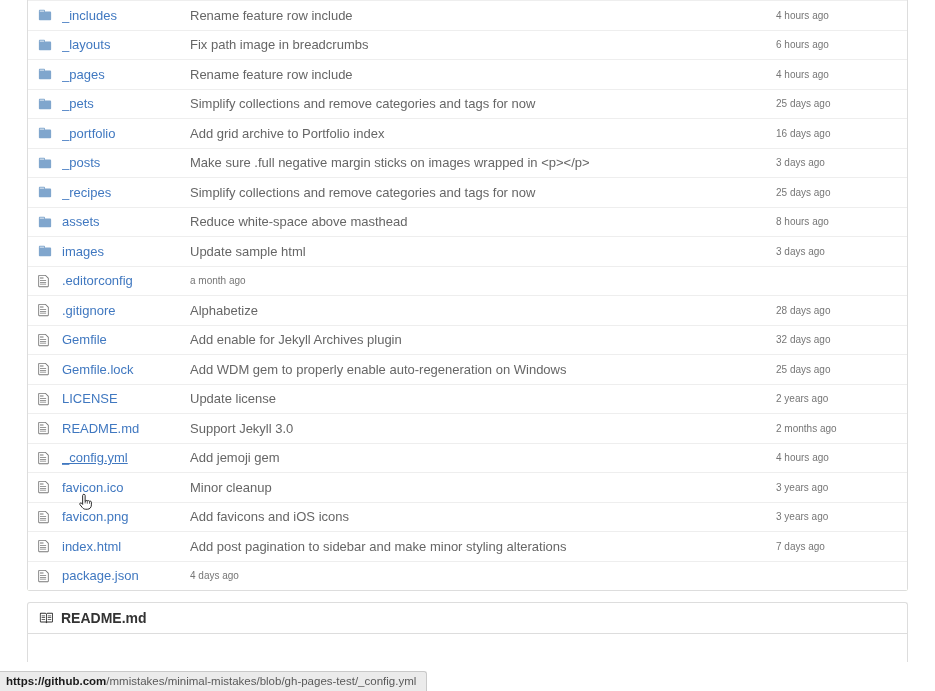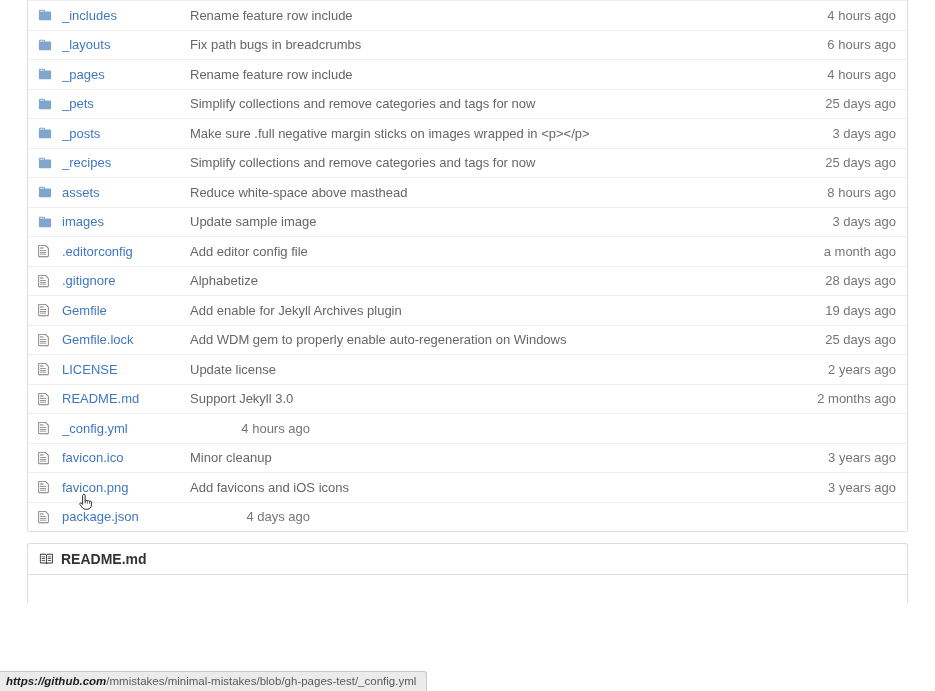--- a/index.html
+++ b/index.html
@@ -25,23 +25,23 @@
   }
   .cell-icon {
     width:24px; padding-left:10px; box-sizing:content-box;
     display:flex; align-items:center; flex:none;
   }
   .cell-icon svg { display:block; }
   .icon-dir  { fill:#80a6cd; }
   .icon-file { fill:#777; }
   .cell-name { width:128px; flex:none; font-size:13px; white-space:nowrap; overflow:hidden; }
   .cell-name a { color:#4078c0; text-decoration:none; cursor:pointer; }
-  .file-row.hovered .cell-name a { }
+  .file-row.hovered .cell-name a { text-decoration:underline; }
   .cell-msg { flex:1; font-size:13px; color:#666; white-space:nowrap; overflow:hidden; cursor:pointer; }
-  .cell-age { width:120px; flex:none; text-align:right; padding-right:11px; font-size:13px; color:#767676; }
+  .cell-age { width:120px; flex:none; text-align:left; padding-right:11px; font-size:10px; color:#767676; }
 
   
   .readme-box {
     margin-top:11px;
     border:1px solid #ddd; border-bottom:0;
     border-radius:3px 3px 0 0;
     height:60px; box-sizing:border-box;
     background:#fff;
   }
   .readme-header {
@@ -56,21 +56,21 @@
   
   .status-bar {
     position:absolute; left:0; bottom:0; z-index:50;
     background:#ebebeb;
     border:1px solid #c9c9c9; border-left:0; border-bottom:0;
     border-radius:0 3px 0 0;
     padding:2px 10px 3px 6px;
     font-size:11.5px; line-height:14px; color:#5a5a5a;
     white-space:nowrap;
   }
-  .status-bar .domain { font-weight:bold; color:#1b1b1b;font-style:italic; }
+  .status-bar .domain { font-weight:bold; color:#1b1b1b; }
 
   
   .cursor { position:absolute; left:77px; top:492px; z-index:60; pointer-events:none; }
 </style>
 </head>
 <body>
 
 <div class="page">
 
   <div class="files-table">
@@ -86,21 +86,21 @@
       <span class="cell-age">4 hours ago</span>
     </div>
       <div class="file-row">
       <span class="cell-icon">
         <svg class="ic icon-dir" width="14" height="14" viewBox="0 0 14 16" aria-hidden="true" style="display: block;">
           <path d="M13 4H7V3c0-.66-.31-1-1-1H1c-.55 0-1 .45-1 1v10c0 .55.45 1 1 1h12c.55 0 1-.45 1-1V5c0-.55-.45-1-1-1zM6 4H1V3h5v1z"></path>
         </svg>
 
       </span>
       <span class="cell-name"><a>_layouts</a></span>
-      <span class="cell-msg">Fix path bugs in breadcrumbs</span>
+      <span class="cell-msg">Fix path image in breadcrumbs</span>
       <span class="cell-age">6 hours ago</span>
     </div>
       <div class="file-row">
       <span class="cell-icon">
         <svg class="ic icon-dir" width="14" height="14" viewBox="0 0 14 16" aria-hidden="true" style="display: block;">
           <path d="M13 4H7V3c0-.66-.31-1-1-1H1c-.55 0-1 .45-1 1v10c0 .55.45 1 1 1h12c.55 0 1-.45 1-1V5c0-.55-.45-1-1-1zM6 4H1V3h5v1z"></path>
         </svg>
 
       </span>
       <span class="cell-name"><a>_pages</a></span>
@@ -118,20 +118,31 @@
       <span class="cell-msg">Simplify collections and remove categories and tags for now</span>
       <span class="cell-age">25 days ago</span>
     </div>
       <div class="file-row">
       <span class="cell-icon">
         <svg class="ic icon-dir" width="14" height="14" viewBox="0 0 14 16" aria-hidden="true" style="display: block;">
           <path d="M13 4H7V3c0-.66-.31-1-1-1H1c-.55 0-1 .45-1 1v10c0 .55.45 1 1 1h12c.55 0 1-.45 1-1V5c0-.55-.45-1-1-1zM6 4H1V3h5v1z"></path>
         </svg>
 
       </span>
+      <span class="cell-name"><a>_portfolio</a></span>
+      <span class="cell-msg">Add grid archive to Portfolio index</span>
+      <span class="cell-age">16 days ago</span>
+    </div>
+      <div class="file-row">
+      <span class="cell-icon">
+        <svg class="ic icon-dir" width="14" height="14" viewBox="0 0 14 16" aria-hidden="true" style="display: block;">
+          <path d="M13 4H7V3c0-.66-.31-1-1-1H1c-.55 0-1 .45-1 1v10c0 .55.45 1 1 1h12c.55 0 1-.45 1-1V5c0-.55-.45-1-1-1zM6 4H1V3h5v1z"></path>
+        </svg>
+
+      </span>
       <span class="cell-name"><a>_posts</a></span>
       <span class="cell-msg">Make sure .full negative margin sticks on images wrapped in &lt;p&gt;&lt;/p&gt;</span>
       <span class="cell-age">3 days ago</span>
     </div>
       <div class="file-row">
       <span class="cell-icon">
         <svg class="ic icon-dir" width="14" height="14" viewBox="0 0 14 16" aria-hidden="true" style="display: block;">
           <path d="M13 4H7V3c0-.66-.31-1-1-1H1c-.55 0-1 .45-1 1v10c0 .55.45 1 1 1h12c.55 0 1-.45 1-1V5c0-.55-.45-1-1-1zM6 4H1V3h5v1z"></path>
         </svg>
 
@@ -152,32 +163,31 @@
       <span class="cell-age">8 hours ago</span>
     </div>
       <div class="file-row">
       <span class="cell-icon">
         <svg class="ic icon-dir" width="14" height="14" viewBox="0 0 14 16" aria-hidden="true" style="display: block;">
           <path d="M13 4H7V3c0-.66-.31-1-1-1H1c-.55 0-1 .45-1 1v10c0 .55.45 1 1 1h12c.55 0 1-.45 1-1V5c0-.55-.45-1-1-1zM6 4H1V3h5v1z"></path>
         </svg>
 
       </span>
       <span class="cell-name"><a>images</a></span>
-      <span class="cell-msg">Update sample image</span>
+      <span class="cell-msg">Update sample html</span>
       <span class="cell-age">3 days ago</span>
     </div>
       <div class="file-row">
       <span class="cell-icon">
 
         <svg class="ic icon-file" width="11" height="14" viewBox="0 0 12 16" aria-hidden="true" style="display: block;">
           <path d="M6 5H2V4h4v1zM2 8h7V7H2v1zm0 2h7V9H2v1zm0 2h7v-1H2v1zm10-7.5V14c0 .55-.45 1-1 1H1c-.55 0-1-.45-1-1V2c0-.55.45-1 1-1h7.5L12 4.5zM11 5L8 2H1v12h10V5z"></path>
         </svg>
       </span>
       <span class="cell-name"><a>.editorconfig</a></span>
-      <span class="cell-msg">Add editor config file</span>
       <span class="cell-age">a month ago</span>
     </div>
       <div class="file-row">
       <span class="cell-icon">
 
         <svg class="ic icon-file" width="11" height="14" viewBox="0 0 12 16" aria-hidden="true" style="display: block;">
           <path d="M6 5H2V4h4v1zM2 8h7V7H2v1zm0 2h7V9H2v1zm0 2h7v-1H2v1zm10-7.5V14c0 .55-.45 1-1 1H1c-.55 0-1-.45-1-1V2c0-.55.45-1 1-1h7.5L12 4.5zM11 5L8 2H1v12h10V5z"></path>
         </svg>
       </span>
       <span class="cell-name"><a>.gitignore</a></span>
@@ -186,21 +196,21 @@
     </div>
       <div class="file-row">
       <span class="cell-icon">
 
         <svg class="ic icon-file" width="11" height="14" viewBox="0 0 12 16" aria-hidden="true" style="display: block;">
           <path d="M6 5H2V4h4v1zM2 8h7V7H2v1zm0 2h7V9H2v1zm0 2h7v-1H2v1zm10-7.5V14c0 .55-.45 1-1 1H1c-.55 0-1-.45-1-1V2c0-.55.45-1 1-1h7.5L12 4.5zM11 5L8 2H1v12h10V5z"></path>
         </svg>
       </span>
       <span class="cell-name"><a>Gemfile</a></span>
       <span class="cell-msg">Add enable for Jekyll Archives plugin</span>
-      <span class="cell-age">19 days ago</span>
+      <span class="cell-age">32 days ago</span>
     </div>
       <div class="file-row">
       <span class="cell-icon">
 
         <svg class="ic icon-file" width="11" height="14" viewBox="0 0 12 16" aria-hidden="true" style="display: block;">
           <path d="M6 5H2V4h4v1zM2 8h7V7H2v1zm0 2h7V9H2v1zm0 2h7v-1H2v1zm10-7.5V14c0 .55-.45 1-1 1H1c-.55 0-1-.45-1-1V2c0-.55.45-1 1-1h7.5L12 4.5zM11 5L8 2H1v12h10V5z"></path>
         </svg>
       </span>
       <span class="cell-name"><a>Gemfile.lock</a></span>
       <span class="cell-msg">Add WDM gem to properly enable auto-regeneration on Windows</span>
@@ -229,20 +239,21 @@
       <span class="cell-age">2 months ago</span>
     </div>
       <div class="file-row hovered">
       <span class="cell-icon">
 
         <svg class="ic icon-file" width="11" height="14" viewBox="0 0 12 16" aria-hidden="true" style="display: block;">
           <path d="M6 5H2V4h4v1zM2 8h7V7H2v1zm0 2h7V9H2v1zm0 2h7v-1H2v1zm10-7.5V14c0 .55-.45 1-1 1H1c-.55 0-1-.45-1-1V2c0-.55.45-1 1-1h7.5L12 4.5zM11 5L8 2H1v12h10V5z"></path>
         </svg>
       </span>
       <span class="cell-name"><a>_config.yml</a></span>
+      <span class="cell-msg">Add jemoji gem</span>
       <span class="cell-age">4 hours ago</span>
     </div>
       <div class="file-row">
       <span class="cell-icon">
 
         <svg class="ic icon-file" width="11" height="14" viewBox="0 0 12 16" aria-hidden="true" style="display: block;">
           <path d="M6 5H2V4h4v1zM2 8h7V7H2v1zm0 2h7V9H2v1zm0 2h7v-1H2v1zm10-7.5V14c0 .55-.45 1-1 1H1c-.55 0-1-.45-1-1V2c0-.55.45-1 1-1h7.5L12 4.5zM11 5L8 2H1v12h10V5z"></path>
         </svg>
       </span>
       <span class="cell-name"><a>favicon.ico</a></span>
@@ -252,20 +263,31 @@
       <div class="file-row">
       <span class="cell-icon">
 
         <svg class="ic icon-file" width="11" height="14" viewBox="0 0 12 16" aria-hidden="true" style="display: block;">
           <path d="M6 5H2V4h4v1zM2 8h7V7H2v1zm0 2h7V9H2v1zm0 2h7v-1H2v1zm10-7.5V14c0 .55-.45 1-1 1H1c-.55 0-1-.45-1-1V2c0-.55.45-1 1-1h7.5L12 4.5zM11 5L8 2H1v12h10V5z"></path>
         </svg>
       </span>
       <span class="cell-name"><a>favicon.png</a></span>
       <span class="cell-msg">Add favicons and iOS icons</span>
       <span class="cell-age">3 years ago</span>
+    </div>
+      <div class="file-row">
+      <span class="cell-icon">
+
+        <svg class="ic icon-file" width="11" height="14" viewBox="0 0 12 16" aria-hidden="true" style="display: block;">
+          <path d="M6 5H2V4h4v1zM2 8h7V7H2v1zm0 2h7V9H2v1zm0 2h7v-1H2v1zm10-7.5V14c0 .55-.45 1-1 1H1c-.55 0-1-.45-1-1V2c0-.55.45-1 1-1h7.5L12 4.5zM11 5L8 2H1v12h10V5z"></path>
+        </svg>
+      </span>
+      <span class="cell-name"><a>index.html</a></span>
+      <span class="cell-msg">Add post pagination to sidebar and make minor styling alterations</span>
+      <span class="cell-age">7 days ago</span>
     </div>
       <div class="file-row">
       <span class="cell-icon">
 
         <svg class="ic icon-file" width="11" height="14" viewBox="0 0 12 16" aria-hidden="true" style="display: block;">
           <path d="M6 5H2V4h4v1zM2 8h7V7H2v1zm0 2h7V9H2v1zm0 2h7v-1H2v1zm10-7.5V14c0 .55-.45 1-1 1H1c-.55 0-1-.45-1-1V2c0-.55.45-1 1-1h7.5L12 4.5zM11 5L8 2H1v12h10V5z"></path>
         </svg>
       </span>
       <span class="cell-name"><a>package.json</a></span>
       <span class="cell-age">4 days ago</span>

